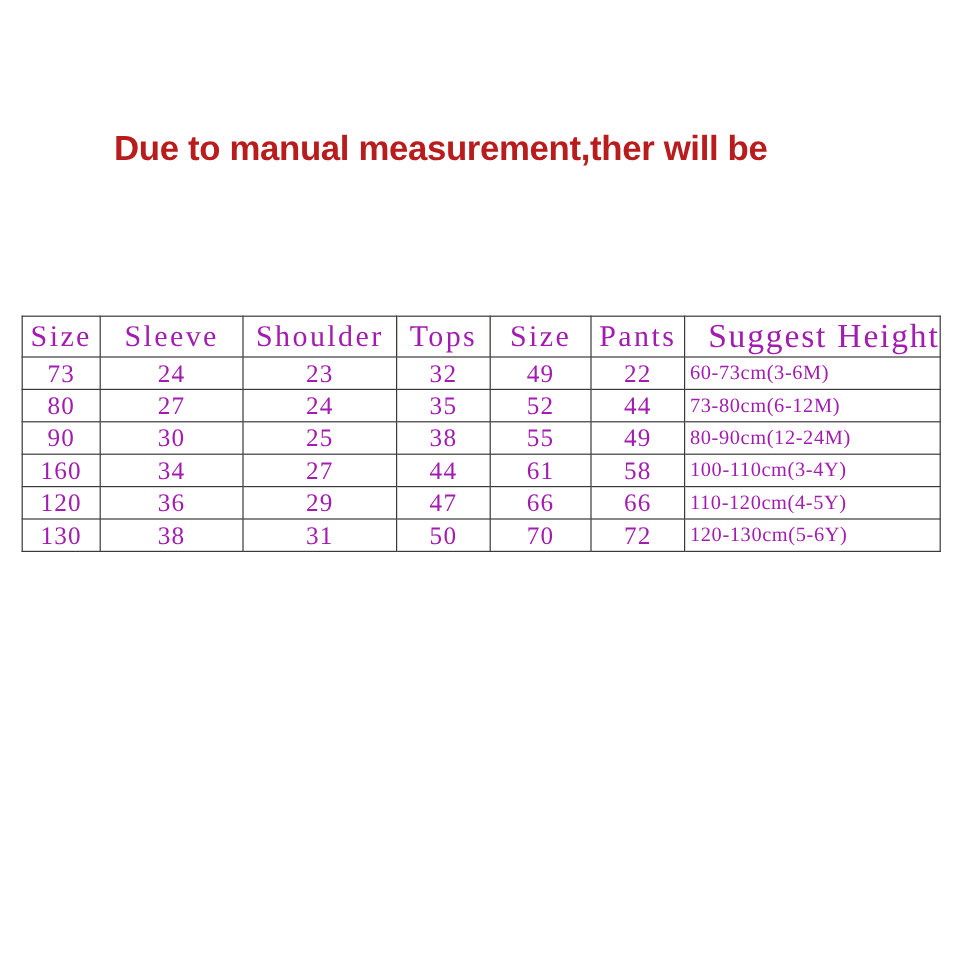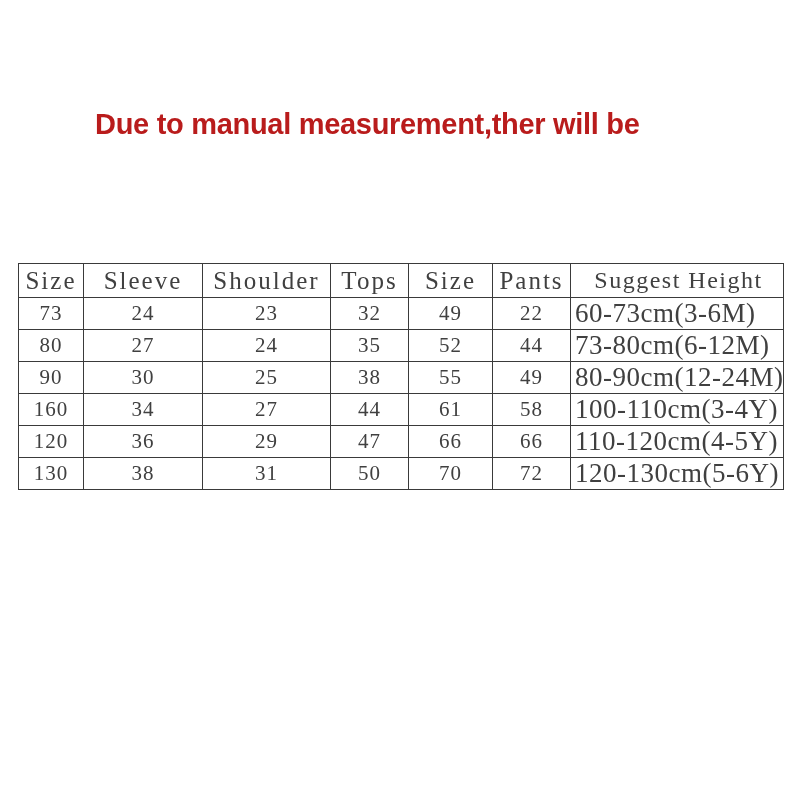--- a/index.html
+++ b/index.html
@@ -26,21 +26,21 @@
     letter-spacing: -0.3px;
     white-space: nowrap;
   }
   table.size-table {
     position: absolute;
     left: 18px;
     top: 263px;
     width: 765px;
     table-layout: fixed;
     border-collapse: collapse;
-    color: #404040;
+    color: #a21caf;
     font-family: "Liberation Serif", "DejaVu Serif", serif;
     padding-left: 28px;
   }
   .size-table th, .size-table td {
     border: 1.6px solid #3a3a3a;
     text-align: center;
     vertical-align: middle;
     padding: 0;
     white-space: nowrap;
     overflow: hidden;
@@ -51,29 +51,29 @@
     font-size: 25px;
     letter-spacing: 2px;
     position: relative;
   }
   .size-table td {
     height: 26px;
     font-size: 21px;
     letter-spacing: 1px;
   }
   .size-table th.col-suggest {
-    text-align: center;
+    text-align: right;
     padding-left: 3px;
-    font-size: 24px;
+    font-size: 28px;
     letter-spacing: 1.5px;
   }
   .size-table td.col-suggest {
     text-align: left;
     padding-left: 4px;
-    font-size: 27px;
+    font-size: 17px;
     letter-spacing: 0.5px;
     margin-left: 36px;
   }
   
   .tops-outline {
     position: absolute;
     left: -2px;
     right: -2px;
     top: -4px;
     bottom: 0;

